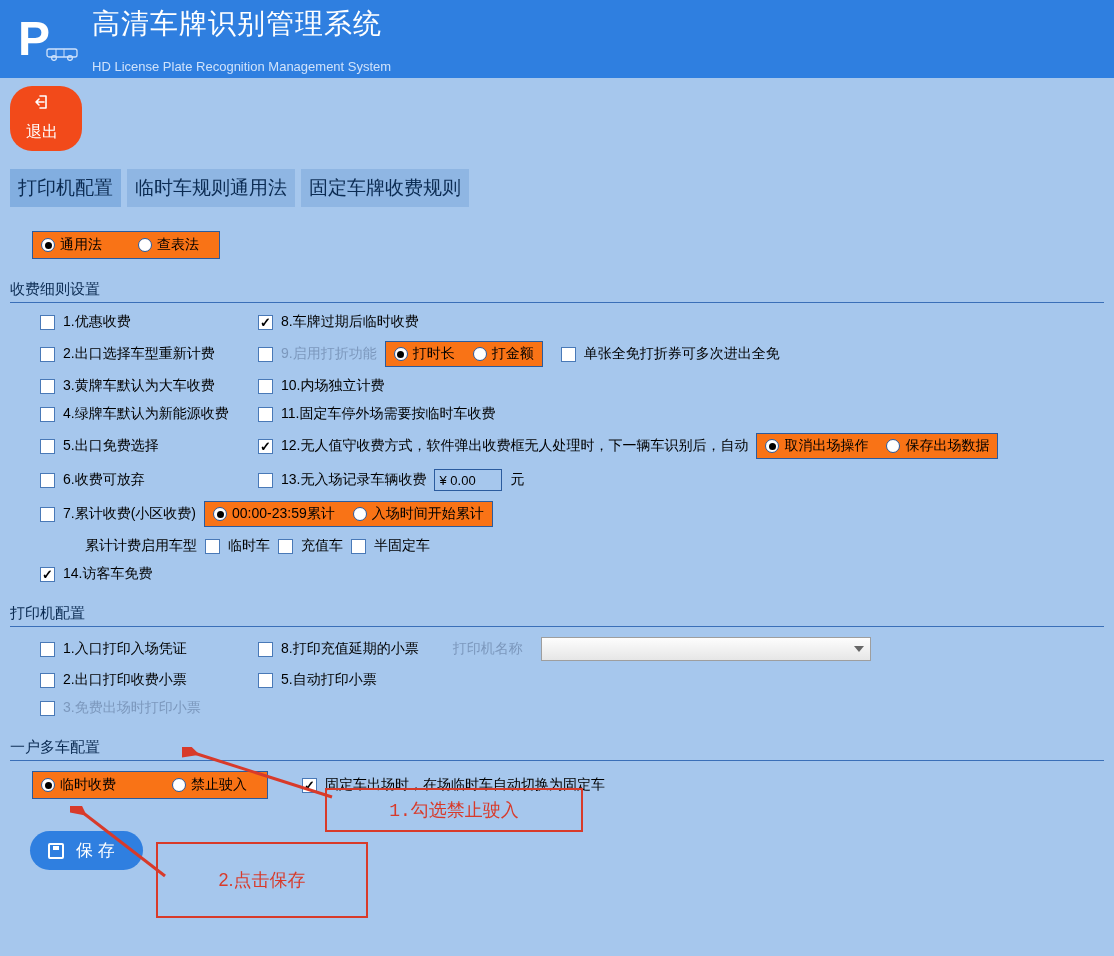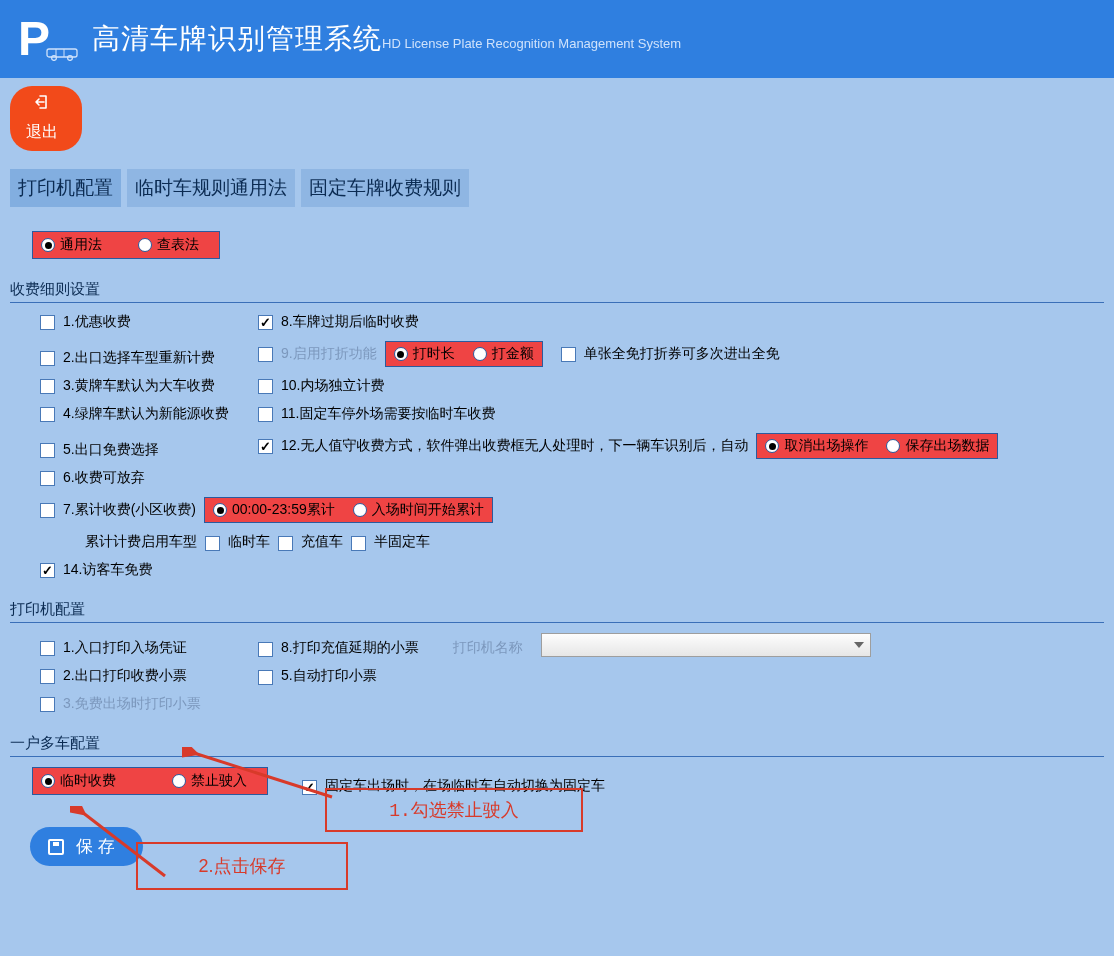--- a/index.html
+++ b/index.html
@@ -15,51 +15,51 @@
     background:#2f7fe0;
     color:#fff;
     padding:8px 18px 8px 18px;
     display:flex;
     align-items:center;
     height:78px;
   }
   .logo { display:flex; align-items:flex-start; margin-right:12px;}
   .logo-p { font-size:48px; font-weight:700; line-height:1; color:#fff; font-family:Arial,sans-serif;}
   .car-icon { margin-top:30px; margin-left:-4px;}
-  .titles { display:flex; }
+  .titles { display:flex; flex-direction:column; }
   .title-cn { font-size:28px; font-weight:400; letter-spacing:1px;}
   .title-en { font-size:13px; color:#cfe2fb; margin-top:16px;}
   
   .content { background:#a6c7ed; padding:8px 10px 30px 10px; min-height:878px; position:relative;}
   .exit-btn {
     background:#f24a1a; color:#fff; border:none; border-radius:22px;
     padding:8px 24px 8px 16px; font-size:16px; display:inline-flex; align-items:center; gap:8px; cursor:pointer;flex-direction:column;
   }
   .tabs { margin-top:18px; display:flex; gap:6px; }
   .tab { padding:6px 8px; font-size:19px; color:#0b2b52; cursor:pointer;}
   .tab.active { background:#82aee0; }
   .tab.alt { background:#8fb6e3; }
   
-  .radio-box { border:1px solid #2b5b9e; display:inline-flex; align-items:center; padding:4px 20px 4px 8px; gap:36px; background:#ef4444;}
+  .radio-box { border:1px solid #2b5b9e; display:inline-flex; align-items:center; padding:4px 20px 4px 8px; gap:36px; background:#f97316;}
   .radio-box.small { padding:3px 8px; gap:18px;}
   .rb-item { display:flex; align-items:center; gap:5px; font-size:14px;}
   .radio {
     width:14px; height:14px; border:1px solid #2b5b9e; border-radius:50%; background:#fff; display:inline-flex; align-items:center; justify-content:center; cursor:pointer;
   }
   .radio.checked::after { content:""; width:7px; height:7px; border-radius:50%; background:#000;}
   
   .section { margin-top:21px;}
   .sec-title { font-size:15px; color:#0b2b52; margin-bottom:3px;}
   .sec-line { height:1px; background:#3a6fb8; margin-bottom:10px;}
   
   .cb {
     width:15px; height:15px; border:1px solid #4979b7; background:#fff; display:inline-flex; align-items:center; justify-content:center; cursor:pointer; flex:none;
   }
   .cb.checked::after { content:"✓"; font-size:13px; line-height:1; color:#000; font-weight:700;}
-  .row { display:flex; align-items:flex-end; gap:8px; margin-bottom:10px; font-size:14px;}
+  .row { display:flex; align-items:center; gap:8px; margin-bottom:10px; font-size:14px;}
   .col-left { width:240px; padding-left:30px; display:flex; align-items:center; gap:8px;}
   .col-right { flex:1; display:flex; align-items:center; gap:8px; flex-wrap:wrap;}
   .dim { color:#7c98bd;}
   .val-input {
     border:1px solid #2b5b9e; background:#a6c7ed; height:22px; width:68px; padding:0 4px; font-size:13px; color:#000;
   }
   .printer-label { color:#7c98bd; margin-left:26px; margin-right:10px;}
   .select {
     width:330px; height:24px; background:linear-gradient(#fdfdfd,#e6e6e6); border:1px solid #9e9e9e; display:inline-flex; align-items:center; justify-content:flex-end; padding-right:6px; cursor:pointer;
   }
@@ -210,20 +210,26 @@
             </span>
         </span>
       </div>
     </div>
 
     <div class="row">
       <div class="col-left">
           <span class="cb"></span>
           <span>6.收费可放弃</span>
         </div>
+      <div class="col-right">
+        <span class="cb"></span>
+          <span>13.无入场记录车辆收费</span>
+        <input class="val-input" value="¥ 0.00" style="">
+        <span>元</span>
+      </div>
     </div>
 
     <div class="row">
       <div class="col-left" style="width:auto">
           <span class="cb"></span>
           <span>7.累计收费(小区收费)</span>
         <span class="radio-box small" style="margin-left:0">
           <span class="rb-item">
               <span class="radio checked"></span>
               <span>00:00-23:59累计</span>
@@ -326,15 +332,15 @@
   <svg class="arrow-svg" style="left:70px; top:728px;" width="110" height="80">
     <defs>
         <marker id="ah2" markerWidth="12" markerHeight="12" refX="2" refY="5" orient="auto">
           <path d="M10 0 L0 5 L10 10 Z" fill="#d83a2a"></path>
         </marker>
       </defs>
     <line x1="95" y1="70" x2="12" y2="6" stroke="#d83a2a" stroke-width="3" marker-end="url(#ah2)"></line>
   </svg>
 
   <div class="anno-box" style="left:325px; top:710px; width:258px; height:44px;font-family:Liberation Mono, monospace;">1.勾选禁止驶入</div>
-  <div class="anno-box" style="left:136px; top:764px; width:212px; height:48px;">2.点击保存</div>
+  <div class="anno-box" style="left:156px; top:764px; width:212px; height:76px;">2.点击保存</div>
 
 </div>
 
 </body></html>

